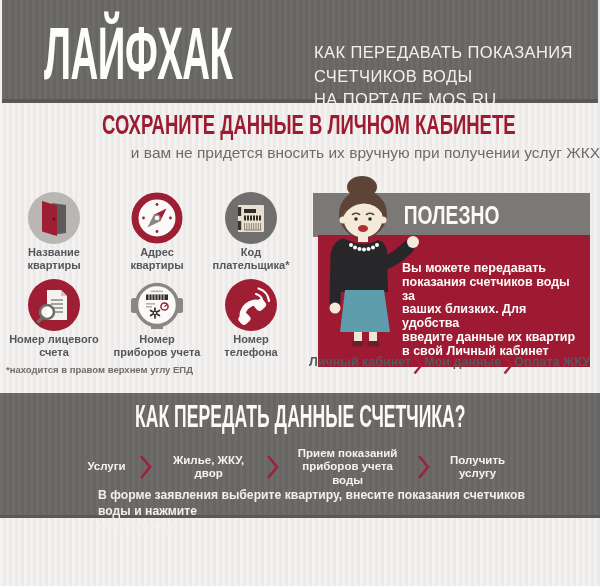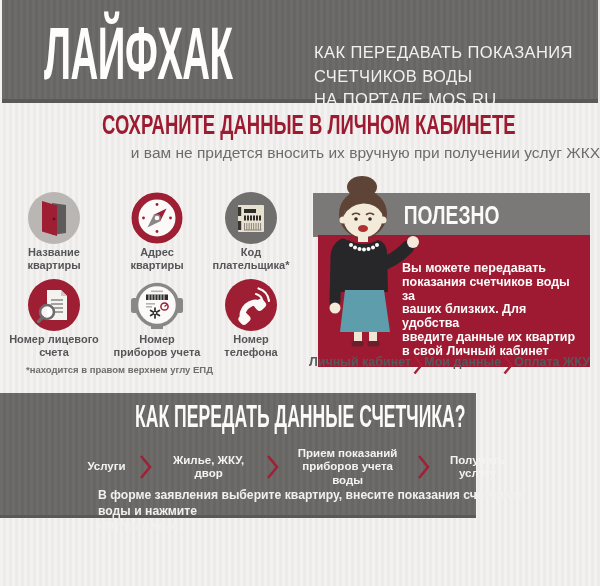--- a/index.html
+++ b/index.html
@@ -35,21 +35,21 @@
     position:absolute;left:0;top:144px;width:600px;text-align:right;
     font-size:15.5px;color:#6d6c6a;
   }
   .grid-item{position:absolute;width:104px;text-align:center;}
   .circle{width:52px;height:52px;margin:0 auto;}
   .glabel{
     margin-top:2px;font-size:11px;line-height:13px;font-weight:bold;color:#55565a;
     white-space:pre-line;
   }
   .footnote{
-    position:absolute;left:26px;top:364px;
+    position:absolute;left:6px;top:364px;
     font-size:9.5px;font-weight:bold;color:#6f6e6c;
   }
   .tip-banner{
     position:absolute;left:313px;top:193px;width:277px;height:44px;
     background:#7b7977;color:#fbfaf9;text-align:center;
     font-size:26px;line-height:44px;font-weight:bold;
   }
   .tip-banner .inner{display:inline-block;transform:scaleX(.74);transform-origin:center;white-space:nowrap;}
   .tip-box{
     position:absolute;left:318px;top:235px;width:272px;height:132px;
@@ -59,21 +59,21 @@
     color:#fdfcfb;font-size:12.5px;line-height:13.8px;font-weight:bold;white-space:pre-line;
   }
   .woman{position:absolute;left:316px;top:174px;}
   .crumbs-light{
     position:absolute;left:309px;top:355px;width:281px;height:22px;
     display:flex;align-items:flex-start;justify-content:space-between;
     font-size:12.5px;font-weight:bold;color:#57585c;
   }
   
   .dark{
-    position:absolute;left:0;top:393px;width:476px;height:122px;
+    position:absolute;left:0;top:393px;width:600px;height:122px;
     background:repeating-linear-gradient(90deg,#6e6c6a 0 3px,#686663 3px 6px);
     border-bottom:3px solid #5b5957;
   }
   .dark-title{
     position:absolute;left:0;top:6px;width:600px;text-align:center;margin:0;
     font-size:32px;line-height:34px;font-weight:bold;color:#fbfaf9;
     transform:scaleX(.55);transform-origin:center top;white-space:nowrap;
   }
   .steps{
     position:absolute;left:0;top:50px;width:600px;height:48px;

